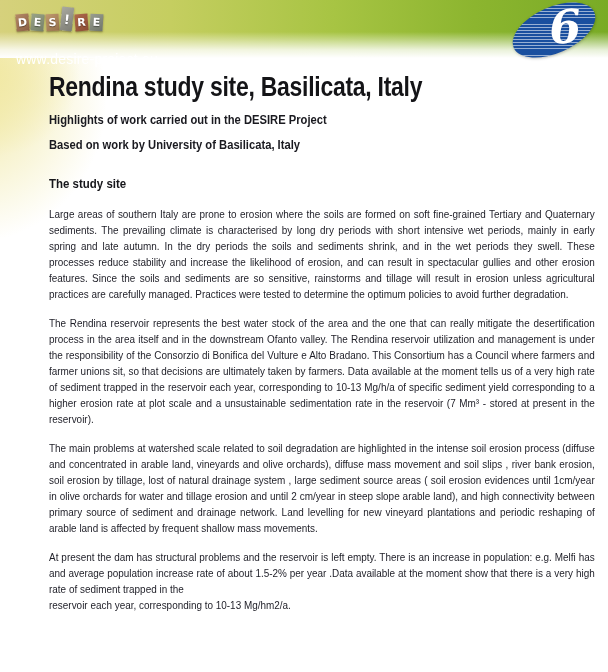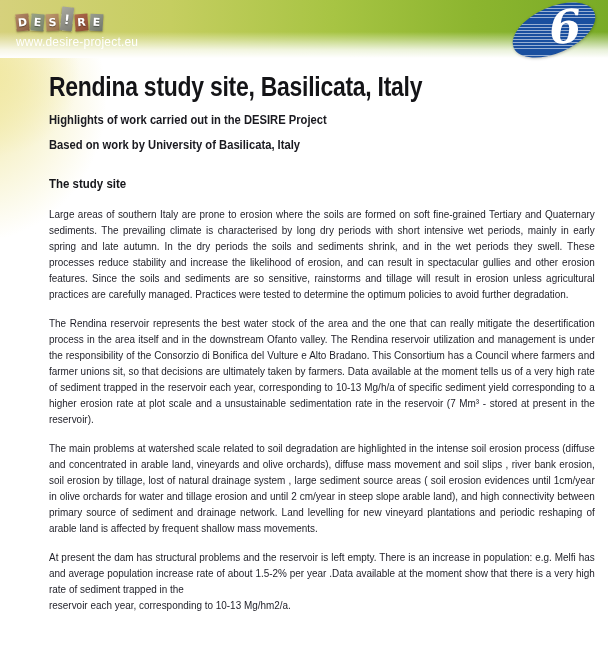--- a/index.html
+++ b/index.html
@@ -30,21 +30,21 @@
     box-shadow:0 1px 2px rgba(55,45,15,.45);
     text-shadow:0 1px 1px rgba(0,0,0,.4);
   }
   .t0 { background:linear-gradient(140deg,#b58a66,#8a5f45); transform:rotate(-5deg); }
   .t1 { background:linear-gradient(140deg,#9aa386,#76806a); transform:rotate(4deg); }
   .t2 { background:linear-gradient(140deg,#c09a6e,#96714c); transform:rotate(-3deg); }
   .t3 { background:linear-gradient(140deg,#a9a9a0,#7d7d74); transform:rotate(6deg);
         height:24px; width:12px; font-size:13px; }
   .t4 { background:linear-gradient(140deg,#b06a4c,#8a4c34); transform:rotate(-4deg); }
   .t5 { background:linear-gradient(140deg,#9a9e90,#70756a); transform:rotate(3deg); }
-  .logo-url { margin-top:4px; color:#ffffff; font-size:12px; letter-spacing:.2px; }
+  .logo-url { margin-top:20px; color:#ffffff; font-size:14px; letter-spacing:.2px; }
 
   .fp6 { position:absolute; top:3px; right:7px; width:94px; height:54px; }
   .fp6-ellipse {
     position:absolute; left:3px; top:4px; width:88px; height:46px;
     background:var(--fp6_blue,#1a4f9f); border-radius:50%;
     transform:rotate(-24deg); overflow:hidden;
     box-shadow:0 1px 3px rgba(0,0,0,.25);
   }
   .fp6-ellipse::after {
     content:""; position:absolute; inset:-8px;

